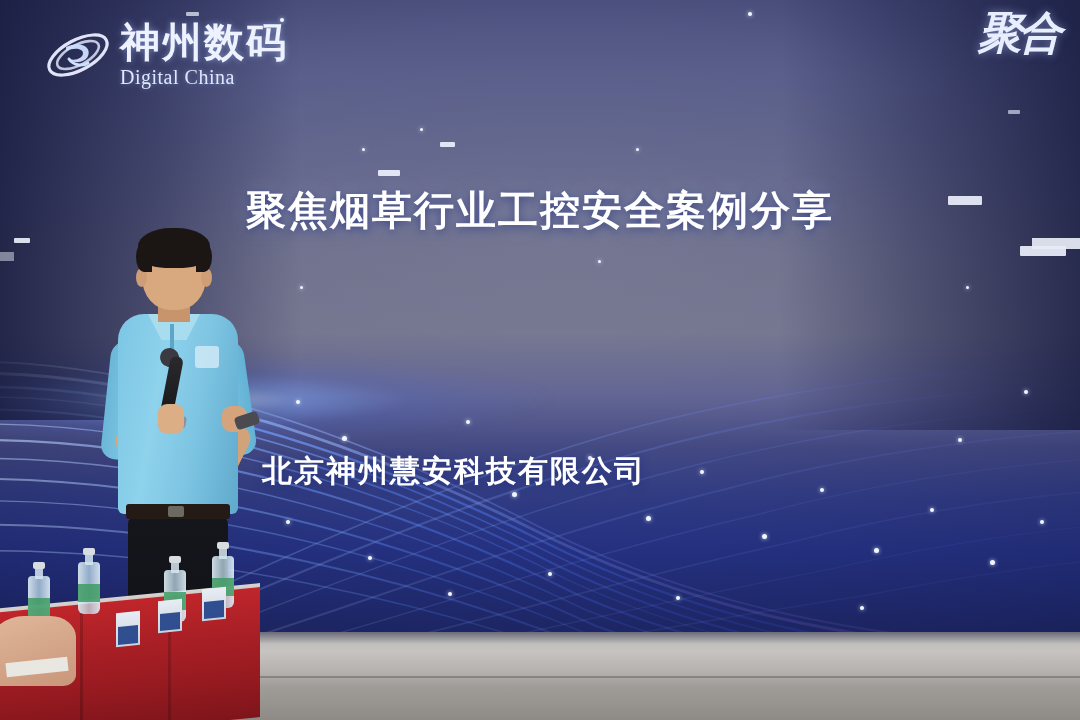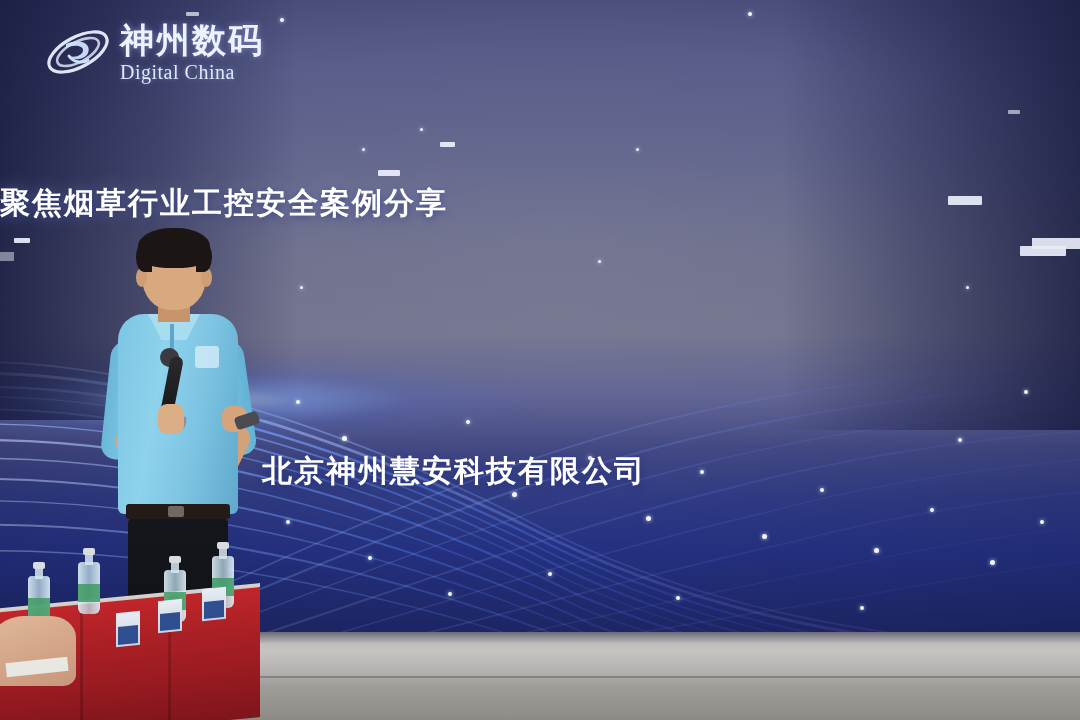--- a/index.html
+++ b/index.html
@@ -60,38 +60,38 @@
   }
 
   
   .particle{position:absolute;background:#f2f6ff;border-radius:50%;box-shadow:0 0 4px rgba(220,235,255,.9);}
   .dash{position:absolute;background:#eef3ff;border-radius:1px;opacity:.9;}
 
   
   .logo-dc{position:absolute;left:42px;top:22px;display:flex;align-items:center;gap:6px;}
   .dc-mark{width:72px;height:60px;}
   .dc-text{display:flex;flex-direction:column;line-height:1;}
-  .dc-cn{font-size:34px;font-weight:bold;color:#eef2ff;letter-spacing:2px;
+  .dc-cn{font-size:40px;font-weight:bold;color:#eef2ff;letter-spacing:2px;
          text-shadow:0 0 6px rgba(170,195,255,.55);}
   .dc-en{font-size:20px;color:#dfe6ff;letter-spacing:.5px;margin-top:5px;
          font-family:"Liberation Serif","DejaVu Serif",serif;
          text-shadow:0 0 5px rgba(170,195,255,.45);}
 
   .logo-ev{position:absolute;right:22px;top:14px;text-align:right;}
   .ev-cal{font-size:44px;font-weight:bold;color:#e9eeff;line-height:.9;
           font-family:"Liberation Serif","DejaVu Serif",serif;
           font-style:italic;letter-spacing:-4px;
           text-shadow:0 0 8px rgba(180,200,255,.5);}
   .ev-sub{font-size:29px;font-weight:bold;color:#eef2ff;letter-spacing:3px;margin-top:2px;
           text-shadow:0 0 7px rgba(175,200,255,.5);}
 
   
   .slide-title{
-    position:absolute;left:0;top:183px;width:1080px;
-    font-size:30px;font-weight:bold;color:#ffffff;letter-spacing:2px;
+    position:absolute;left:0;top:183px;width:1080px;text-align:center;
+    font-size:40px;font-weight:bold;color:#ffffff;letter-spacing:2px;
     text-shadow:0 2px 10px rgba(40,50,120,.85),0 0 18px rgba(190,210,255,.35);
   }
   .slide-date{
     position:absolute;left:0;top:349px;width:1080px;text-align:center;
     font-size:29px;font-weight:bold;color:#ffffff;letter-spacing:1px;
     text-shadow:0 2px 8px rgba(40,50,120,.7);
   }
   .slide-company{
     position:absolute;left:0;top:451px;width:908px;text-align:center;
     font-size:30px;font-weight:bold;color:#ffffff;letter-spacing:2px;
@@ -286,20 +286,21 @@
         <path d="M24,22 C38,15 50,22 46,31 C43,38 31,39 27,34 C34,36 41,33 41,28 C41,24 33,22 24,26 Z" fill="#cfe0ff" opacity=".95"></path>
         <path d="M27,34 C31,40 40,42 46,38" stroke="#cfe0ff" stroke-width="3" fill="none" stroke-linecap="round"></path>
       </svg>
       <div class="dc-text">
         <div class="dc-cn">神州数码</div>
         <div class="dc-en">Digital China</div>
       </div>
     </div>
 
     <div class="logo-ev">
+      <div class="ev-cal">聚合</div>
     </div>
 
     <div class="slide-title">聚焦烟草行业工控安全案例分享</div>
     <div class="slide-company">北京神州慧安科技有限公司</div>
   </div>
 
   <div class="floor">
     <div class="floor-seam" style="top:44px;"></div>
   </div>
   <div class="floor-shadow"></div>

